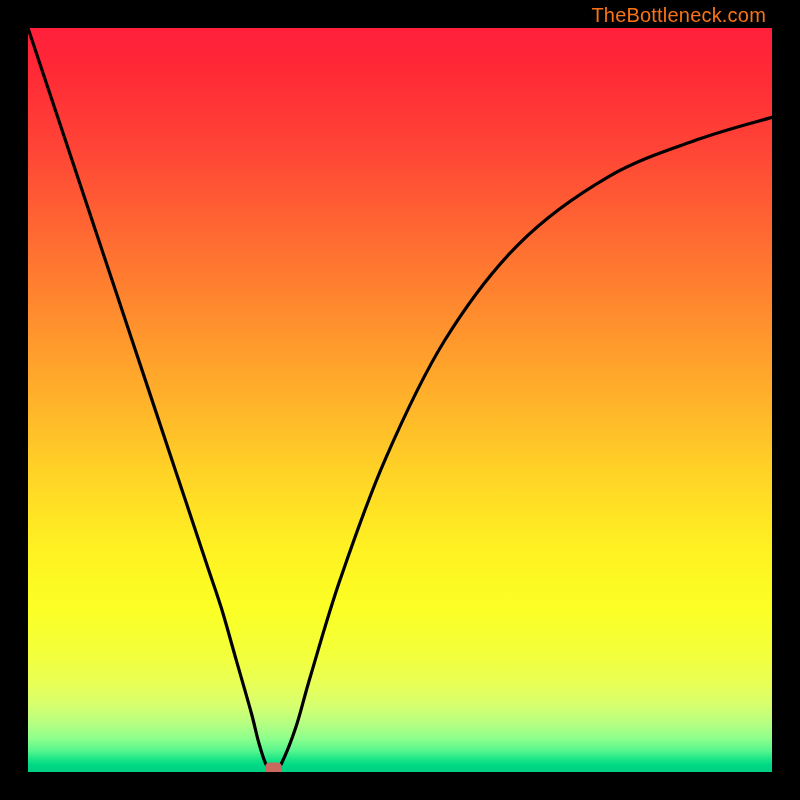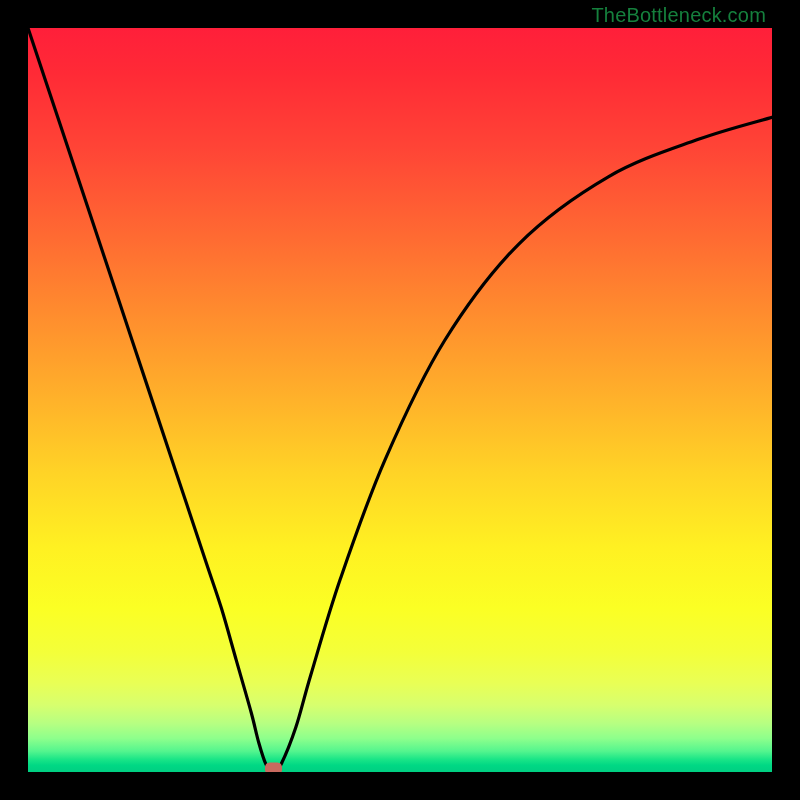--- a/index.html
+++ b/index.html
@@ -40,21 +40,21 @@
       #00d884 99.1%,
       #00cf82 100%
     );
     overflow: hidden;
   }
 
   .watermark {
     position: absolute;
     top: 4px;
     right: 34px;
-    color: #15803d;
+    color: #f97316;
     font-size: 20px;
     letter-spacing: 0.2px;
     font-weight: 400;
   }
 
   svg.curve {
     position: absolute;
     inset: 0;
     width: 100%;
     height: 100%;

